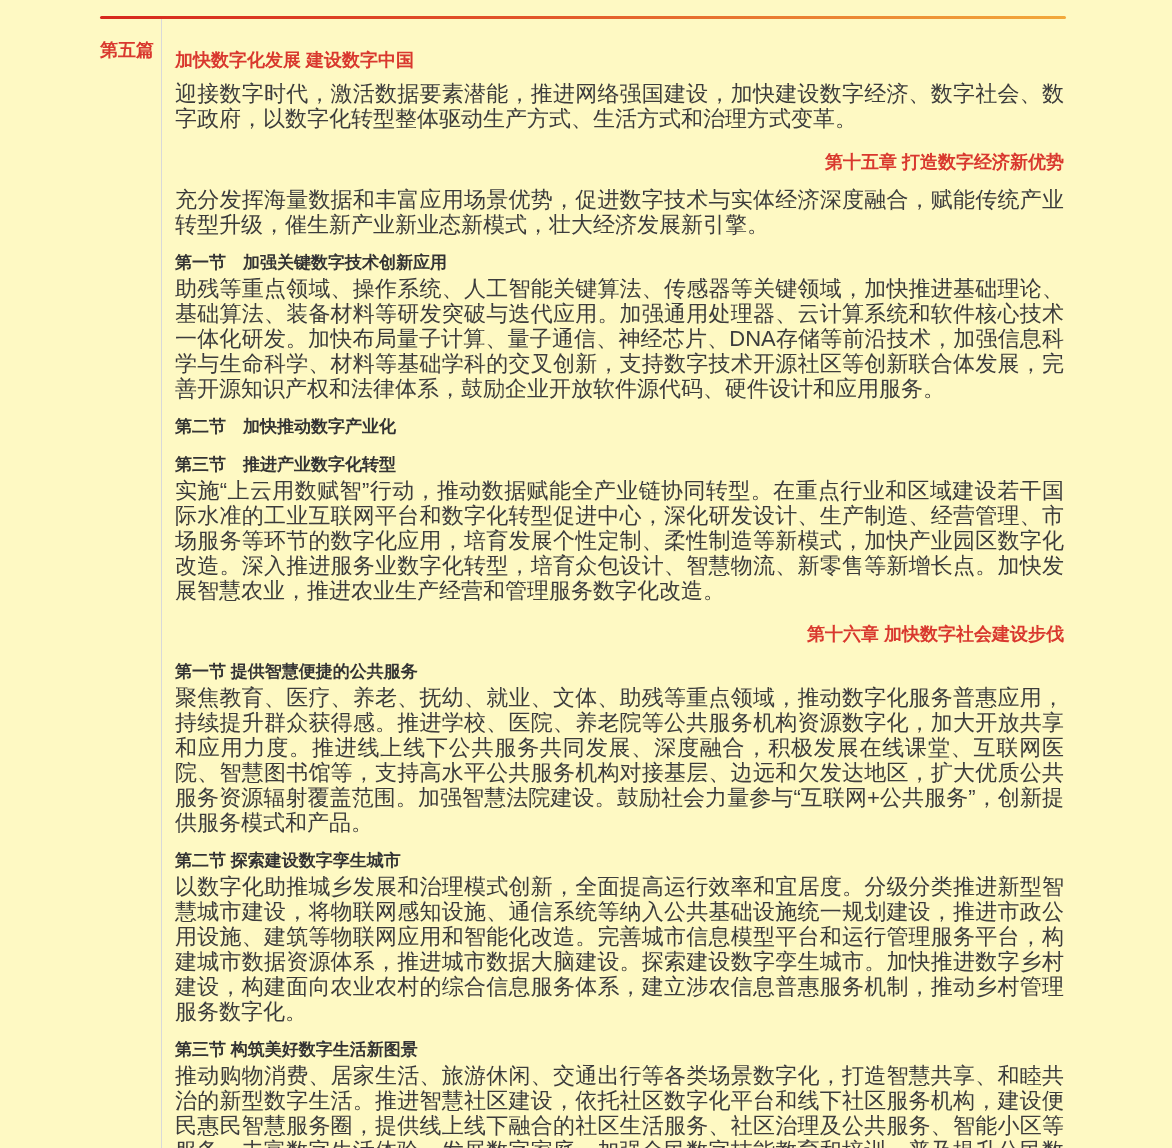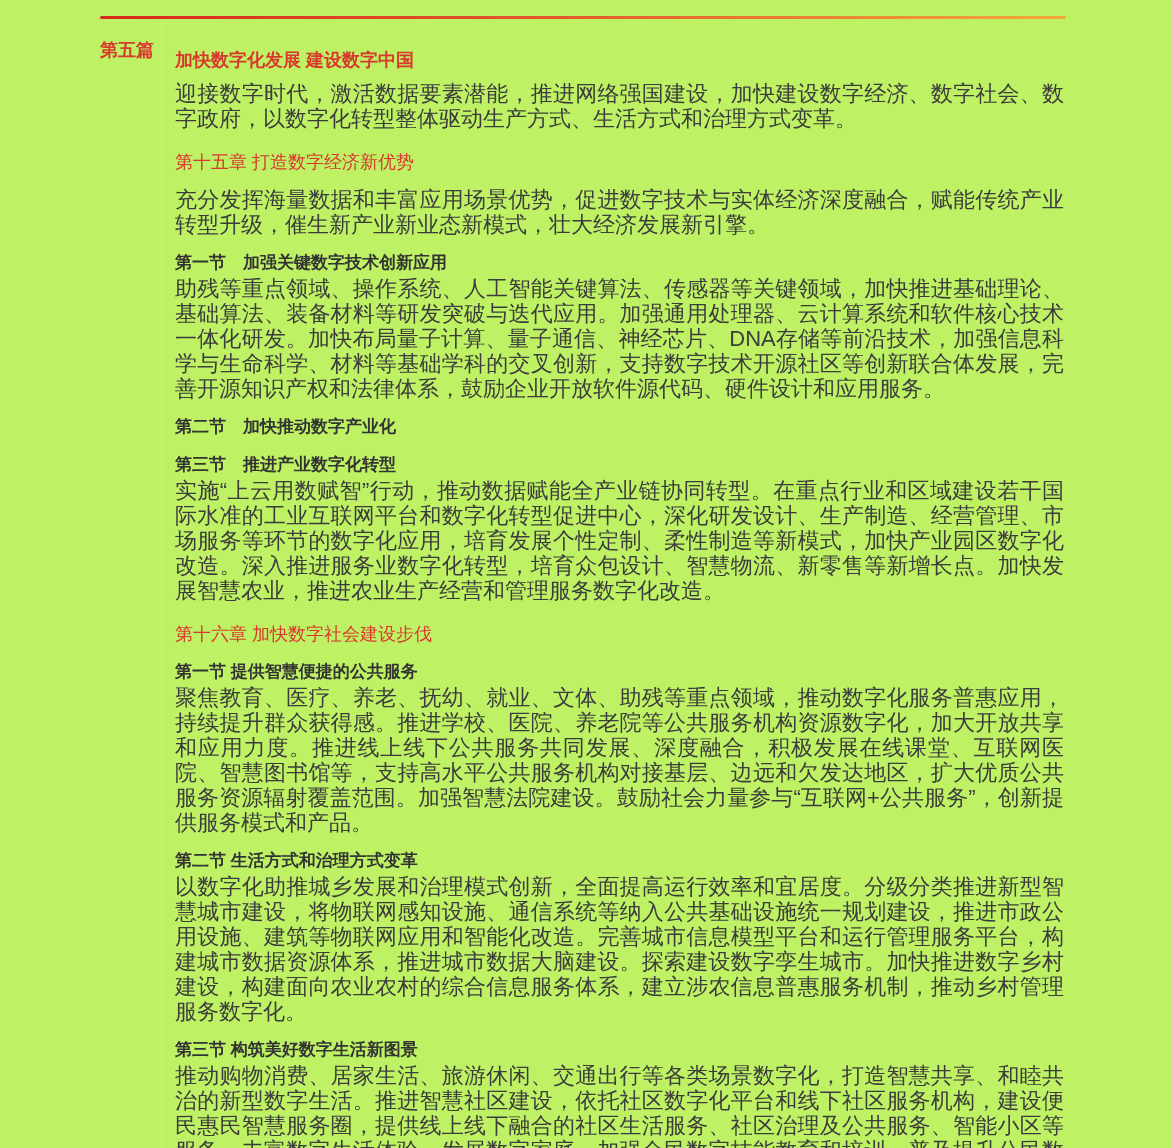--- a/index.html
+++ b/index.html
@@ -4,21 +4,21 @@
 <style>
   html, body {
     margin: 0;
     padding: 0;
     background: #ffffff;
     font-family: "Liberation Sans", "DejaVu Sans", sans-serif;
   }
   .page {
     width: 1172px;
     height: 1148px;
-    background: #bef264;
+    background: #fef9c3;
     overflow: hidden;
     box-sizing: border-box;
   }
   .doc {
     margin-left: 100px;
     width: 966px;
     padding-top: 16px;
     box-sizing: border-box;
   }
   .bar {
@@ -69,24 +69,25 @@
   }
   p.body-text {
     font-size: 22px;
     color: #3c3c3c;
     line-height: 25px;
     margin: 0;
     text-align: justify;
   }
   h2.chapter-title {
     font-size: 18px;
-    font-weight: normal;
+    font-weight: bold;
     color: #d9382e;
     line-height: 24px;
     margin: 19px 0 13px 0;
+    text-align: right;
   }
   h3.section-title {
     font-size: 17px;
     font-weight: bold;
     color: #333333;
     line-height: 25px;
     margin: 13px 0 1px 0;
   }
   p.after-section {
     margin-top: 0;
@@ -123,21 +124,21 @@
 
         <h3 class="section-title">第三节　推进产业数字化转型</h3>
         <p class="body-text after-section">实施“上云用数赋智”行动，推动数据赋能全产业链协同转型。在重点行业和区域建设若干国际水准的工业互联网平台和数字化转型促进中心，深化研发设计、生产制造、经营管理、市场服务等环节的数字化应用，培育发展个性定制、柔性制造等新模式，加快产业园区数字化改造。深入推进服务业数字化转型，培育众包设计、智慧物流、新零售等新增长点。加快发展智慧农业，推进农业生产经营和管理服务数字化改造。</p>
 
         <h2 class="chapter-title">第十六章 加快数字社会建设步伐</h2>
 
 
         <h3 class="section-title">第一节 提供智慧便捷的公共服务</h3>
         <p class="body-text after-section">聚焦教育、医疗、养老、抚幼、就业、文体、助残等重点领域，推动数字化服务普惠应用，持续提升群众获得感。推进学校、医院、养老院等公共服务机构资源数字化，加大开放共享和应用力度。推进线上线下公共服务共同发展、深度融合，积极发展在线课堂、互联网医院、智慧图书馆等，支持高水平公共服务机构对接基层、边远和欠发达地区，扩大优质公共服务资源辐射覆盖范围。加强智慧法院建设。鼓励社会力量参与“互联网+公共服务”，创新提供服务模式和产品。</p>
 
-        <h3 class="section-title">第二节 生活方式和治理方式变革</h3>
+        <h3 class="section-title">第二节 探索建设数字孪生城市</h3>
         <p class="body-text after-section">以数字化助推城乡发展和治理模式创新，全面提高运行效率和宜居度。分级分类推进新型智慧城市建设，将物联网感知设施、通信系统等纳入公共基础设施统一规划建设，推进市政公用设施、建筑等物联网应用和智能化改造。完善城市信息模型平台和运行管理服务平台，构建城市数据资源体系，推进城市数据大脑建设。探索建设数字孪生城市。加快推进数字乡村建设，构建面向农业农村的综合信息服务体系，建立涉农信息普惠服务机制，推动乡村管理服务数字化。</p>
 
         <h3 class="section-title">第三节 构筑美好数字生活新图景</h3>
         <p class="body-text after-section">推动购物消费、居家生活、旅游休闲、交通出行等各类场景数字化，打造智慧共享、和睦共治的新型数字生活。推进智慧社区建设，依托社区数字化平台和线下社区服务机构，建设便民惠民智慧服务圈，提供线上线下融合的社区生活服务、社区治理及公共服务、智能小区等服务。丰富数字生活体验，发展数字家庭。加强全民数字技能教育和培训，普及提升公民数字素养。加快信息无障碍建设，帮助老年人、残疾人等共享数字生活。</p>
 
       </div>
     </div>
 
     <div class="bar bottom"></div>
 

